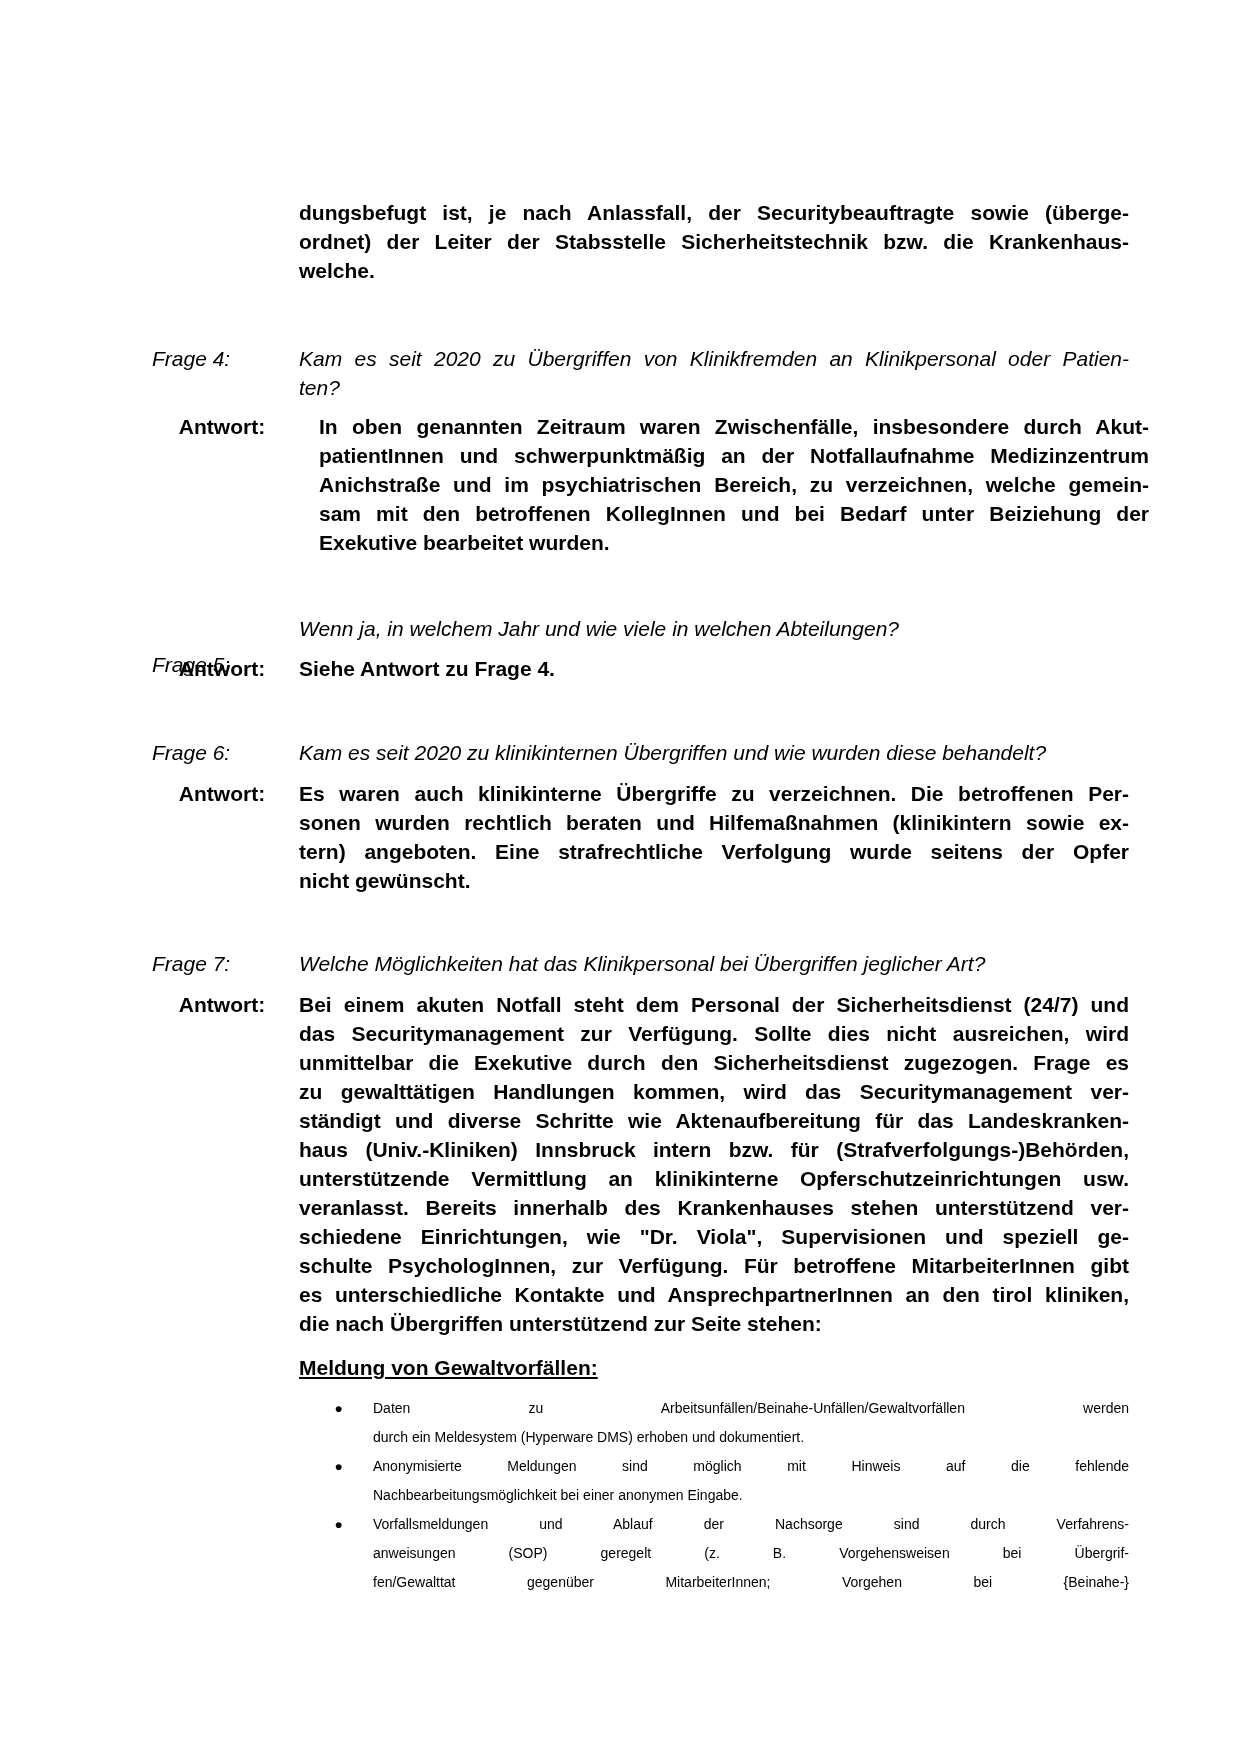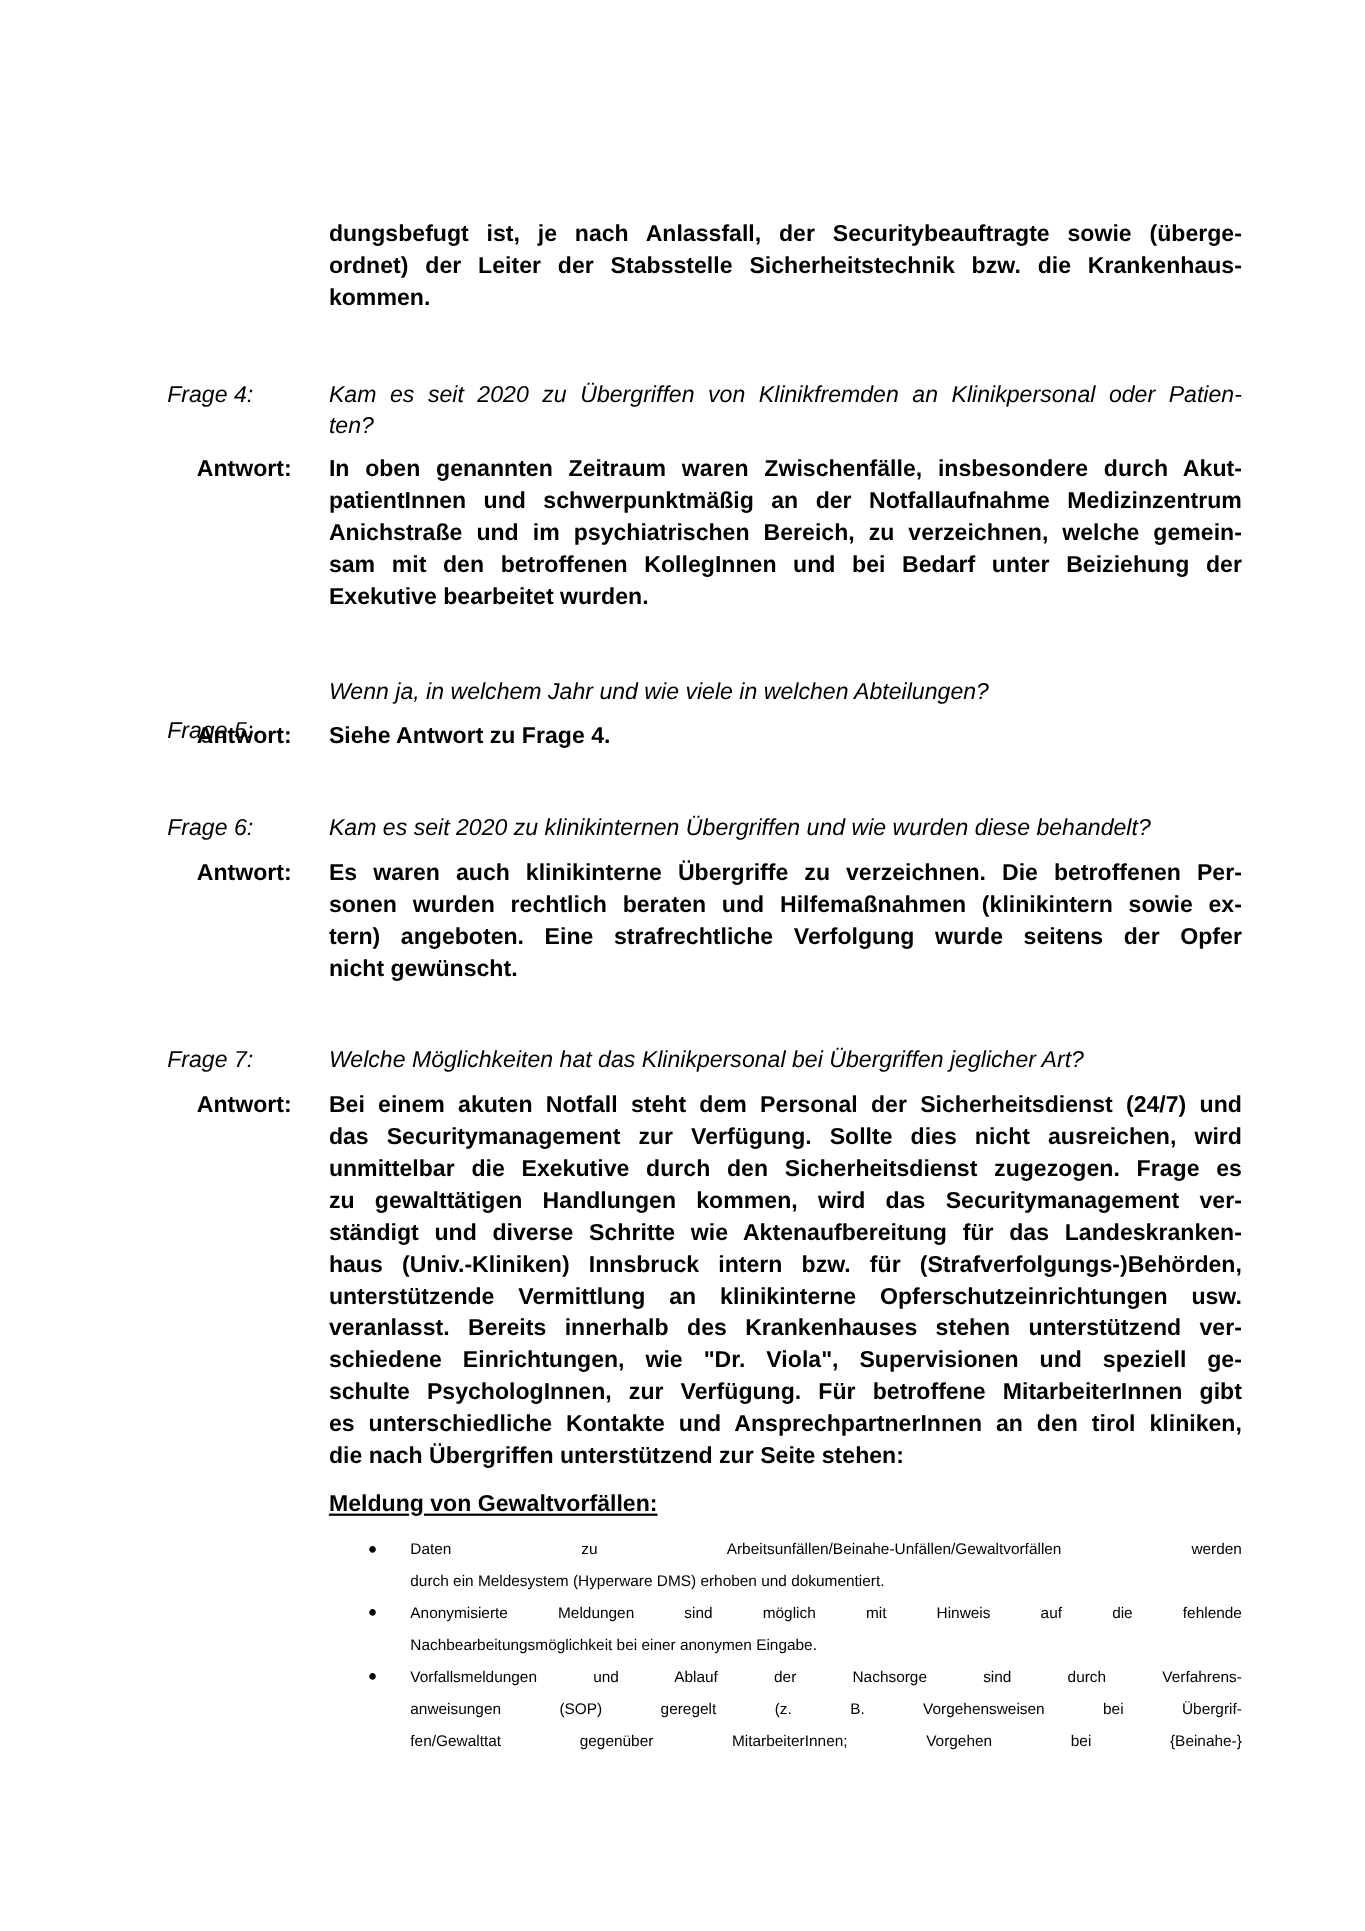--- a/index.html
+++ b/index.html
@@ -39,31 +39,31 @@
   }
 </style>
 </head>
 <body>
 
 <div class="page">
 
   <div class="content a" style="top:198px;">
     <span class="line">dungsbefugt ist, je nach Anlassfall, der Securitybeauftragte sowie (überge-</span>
     <span class="line">ordnet) der Leiter der Stabsstelle Sicherheitstechnik bzw. die Krankenhaus-</span>
-    <span class="line last">kommen.</span>
+    <span class="line last">welche.</span>
   </div>
 
   <div>
     <div class="label q" style="top:344px;">Frage 4:</div>
     <div class="content q" style="top:344px;">
       <span class="line">Kam es seit 2020 zu Übergriffen von Klinikfremden an Klinikpersonal oder Patien-</span>
       <span class="line last">ten?</span>
     </div>
     <div class="label a" style="top:412px;">Antwort:</div>
-    <div class="content a" style="top:412px;">
+    <div class="content a" style="top:412px;margin-left:20px;">
       <span class="line">In oben genannten Zeitraum waren Zwischenfälle, insbesondere durch Akut-</span>
       <span class="line">patientInnen und schwerpunktmäßig an der Notfallaufnahme Medizinzentrum</span>
       <span class="line">Anichstraße und im psychiatrischen Bereich, zu verzeichnen, welche gemein-</span>
       <span class="line">sam mit den betroffenen KollegInnen und bei Bedarf unter Beiziehung der</span>
       <span class="line last">Exekutive bearbeitet wurden.</span>
     </div>
   </div>
 
   <div>
     <div class="label q" style="top:650px;">Frage 5:</div>

